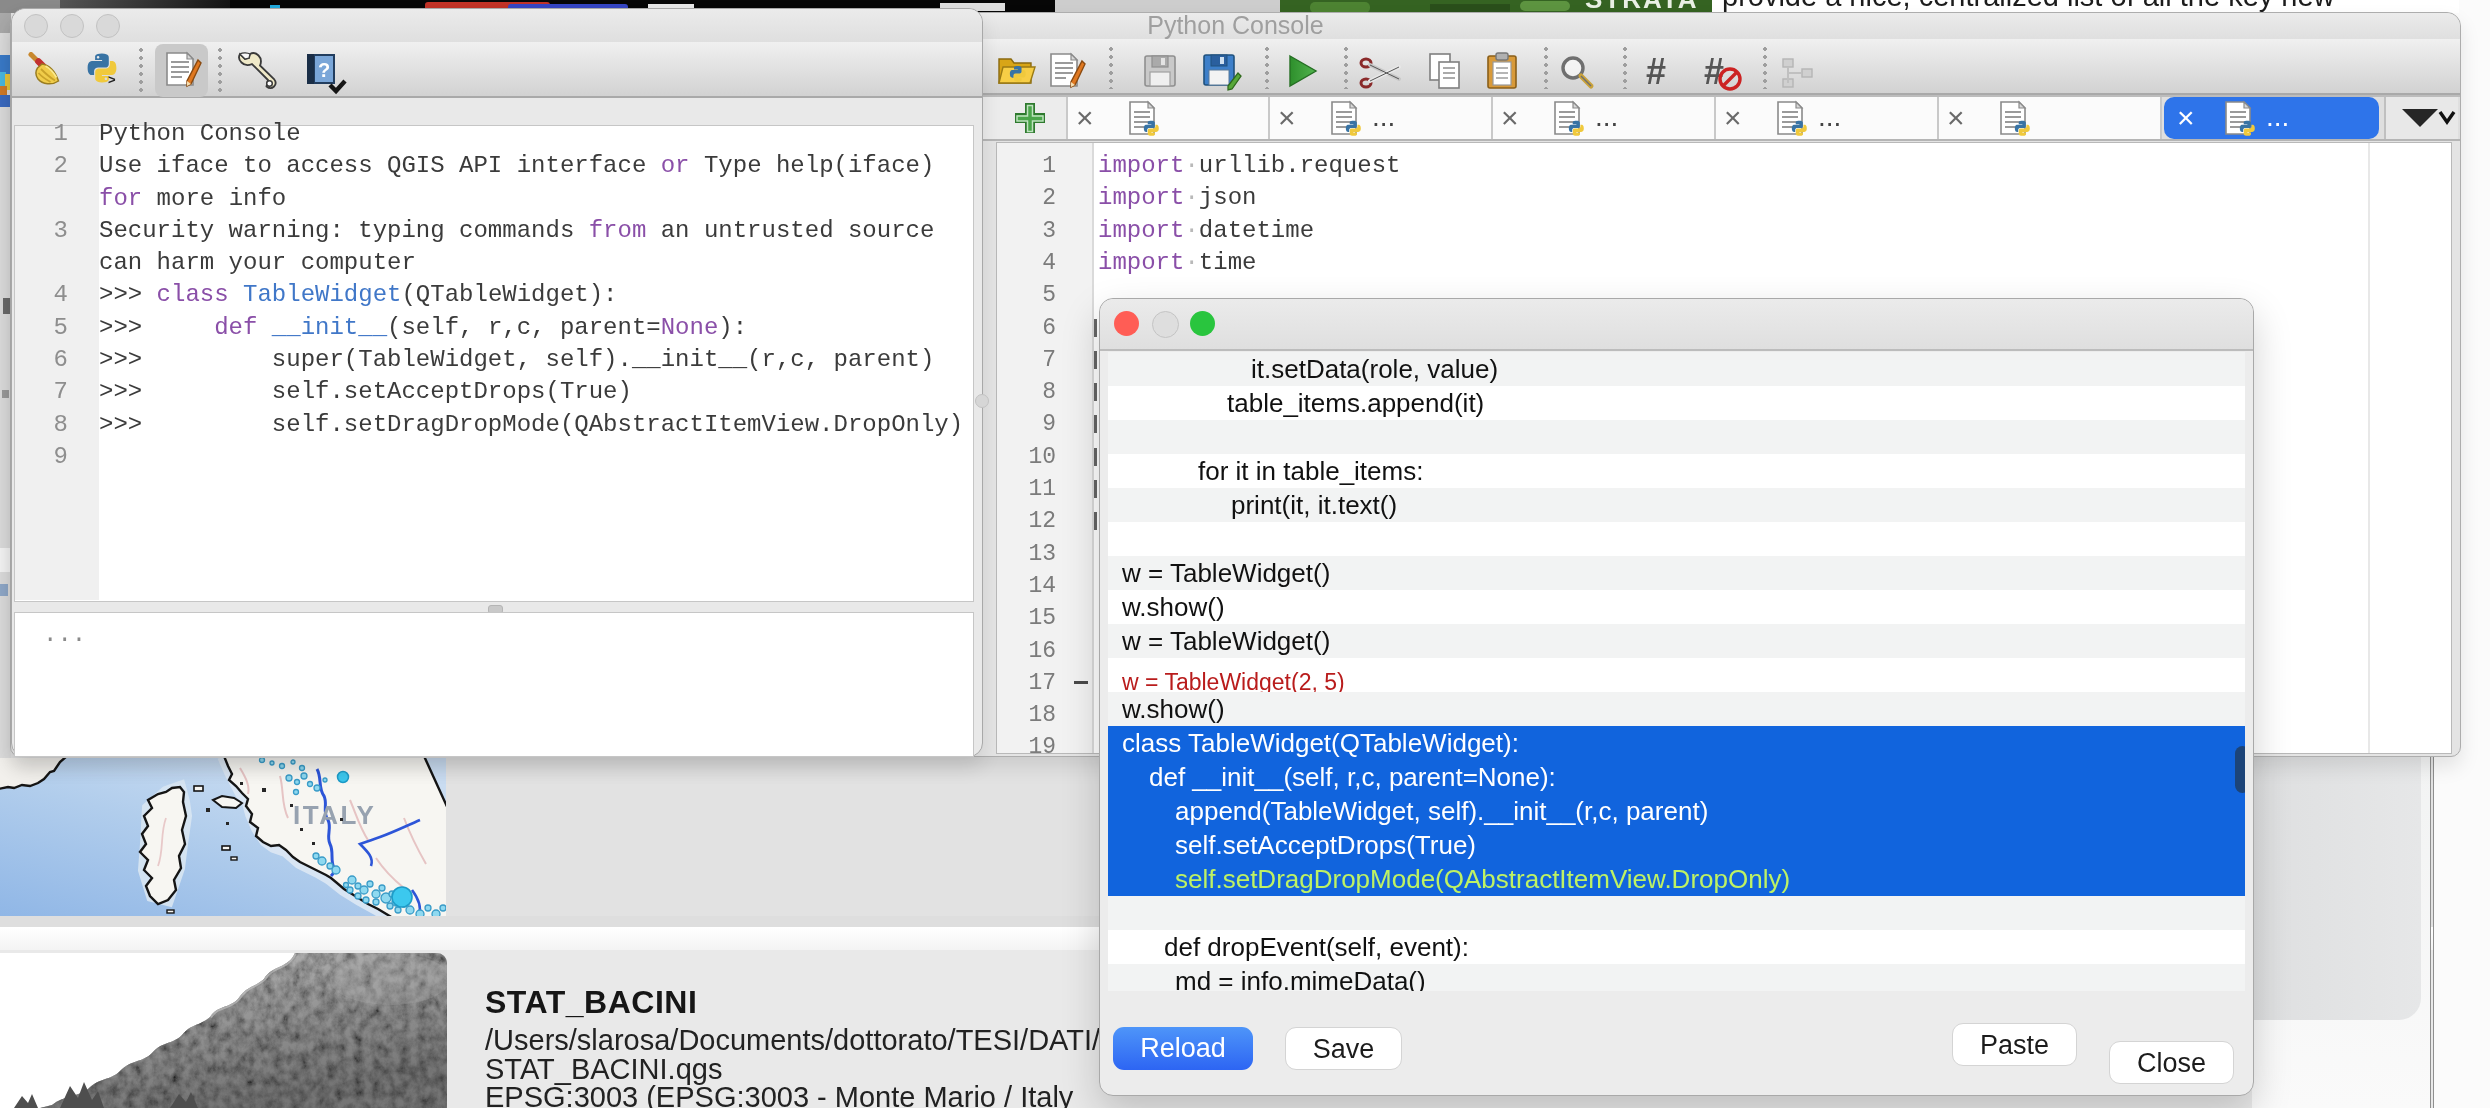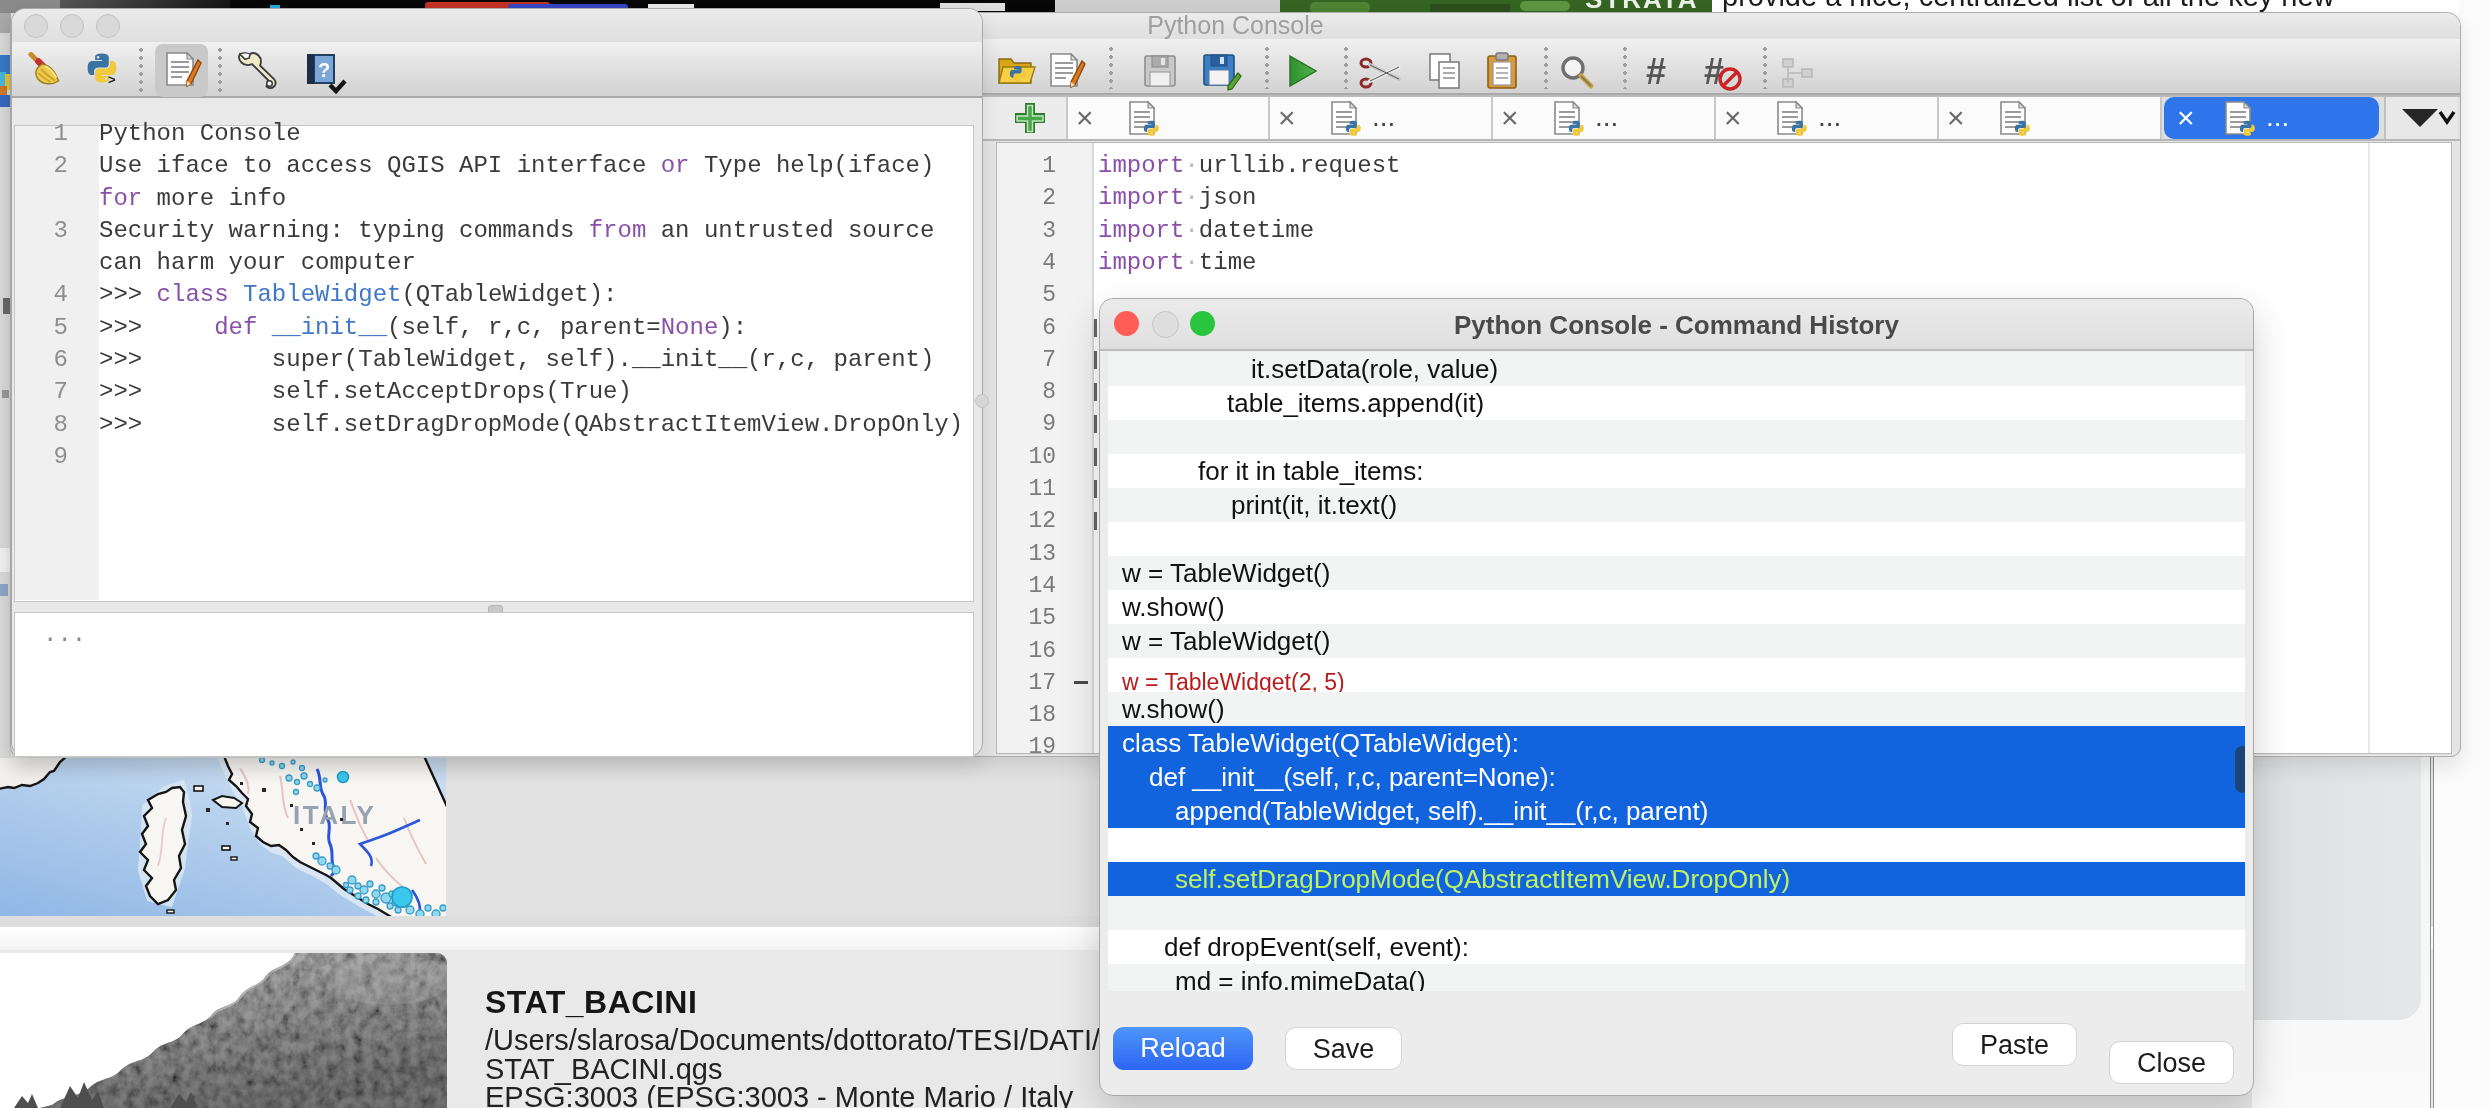--- a/index.html
+++ b/index.html
@@ -448,21 +448,20 @@
      <div id="lgutter" class="abs mono" style="left:3px;top:117px;width:84px;height:474px;"><div class="abs" style="right:31px;top:-8px;height:32px;line-height:32px;font-size:24px;color:#8e8e8e;">1</div><div class="abs" style="right:31px;top:24.28px;height:32px;line-height:32px;font-size:24px;color:#8e8e8e;">2</div><div class="abs" style="right:31px;top:88.84px;height:32px;line-height:32px;font-size:24px;color:#8e8e8e;">3</div><div class="abs" style="right:31px;top:153.4px;height:32px;line-height:32px;font-size:24px;color:#8e8e8e;">4</div><div class="abs" style="right:31px;top:185.68px;height:32px;line-height:32px;font-size:24px;color:#8e8e8e;">5</div><div class="abs" style="right:31px;top:217.96px;height:32px;line-height:32px;font-size:24px;color:#8e8e8e;">6</div><div class="abs" style="right:31px;top:250.24px;height:32px;line-height:32px;font-size:24px;color:#8e8e8e;">7</div><div class="abs" style="right:31px;top:282.52px;height:32px;line-height:32px;font-size:24px;color:#8e8e8e;">8</div><div class="abs" style="right:31px;top:314.8px;height:32px;line-height:32px;font-size:24px;color:#8e8e8e;">9</div></div>
      <div id="lcode" class="abs mono" style="left:87px;top:117px;width:878px;height:474px;"><div class="abs" style="left:0px;top:-8px;height:32px;line-height:32px;font-size:24px;color:#3b3b3b;"><span class="">Python Console</span></div><div class="abs" style="left:0px;top:24.28px;height:32px;line-height:32px;font-size:24px;color:#3b3b3b;"><span class="">Use iface to access QGIS API interface </span><span class="kw">or</span><span class=""> Type help(iface)</span></div><div class="abs" style="left:0px;top:56.56px;height:32px;line-height:32px;font-size:24px;color:#3b3b3b;"><span class="kw">for</span><span class=""> more info</span></div><div class="abs" style="left:0px;top:88.84px;height:32px;line-height:32px;font-size:24px;color:#3b3b3b;"><span class="">Security warning: typing commands </span><span class="kw">from</span><span class=""> an untrusted source</span></div><div class="abs" style="left:0px;top:121.12px;height:32px;line-height:32px;font-size:24px;color:#3b3b3b;"><span class="">can harm your computer</span></div><div class="abs" style="left:0px;top:153.4px;height:32px;line-height:32px;font-size:24px;color:#3b3b3b;"><span class="">&gt;&gt;&gt; </span><span class="kw">class</span><span class=""> </span><span class="cl">TableWidget</span><span class="">(QTableWidget):</span></div><div class="abs" style="left:0px;top:185.68px;height:32px;line-height:32px;font-size:24px;color:#3b3b3b;"><span class="">&gt;&gt;&gt;     </span><span class="kw">def</span><span class=""> </span><span class="cl">__init__</span><span class="">(self, r,c, parent=</span><span class="kw">None</span><span class="">):</span></div><div class="abs" style="left:0px;top:217.96px;height:32px;line-height:32px;font-size:24px;color:#3b3b3b;"><span class="">&gt;&gt;&gt;         super(TableWidget, self).__init__(r,c, parent)</span></div><div class="abs" style="left:0px;top:250.24px;height:32px;line-height:32px;font-size:24px;color:#3b3b3b;"><span class="">&gt;&gt;&gt;         self.setAcceptDrops(True)</span></div><div class="abs" style="left:0px;top:282.52px;height:32px;line-height:32px;font-size:24px;color:#3b3b3b;"><span class="">&gt;&gt;&gt;         self.setDragDropMode(QAbstractItemView.DropOnly)</span></div><div class="abs" style="left:0px;top:314.8px;height:32px;line-height:32px;font-size:24px;color:#3b3b3b;"></div></div>
      <div class="abs" style="left:963px;top:385px;width:12px;height:12px;border-radius:50%;background:#d6d6d6;border:1px solid #c2c2c2;"></div>
      <div class="abs" style="left:476px;top:596px;width:13px;height:7px;background:#c9c9c9;border-radius:3px;border:1px solid #b5b5b5;"></div>
      <div class="abs" style="left:2px;top:603px;width:960px;height:145px;background:#ffffff;border:1px solid #c6c6c6;box-sizing:border-box;"></div>
      <div class="abs mono" style="left:31px;top:612px;font-size:24px;color:#8a8a8a;">...</div>
   </div>
 
   <div class="abs" id="dialog" style="left:1099px;top:298px;width:1153px;height:796px;background:#ececec;border:1px solid #a9a9a9;border-radius:14px;box-shadow:0 16px 38px rgba(0,0,0,0.18);">
      <div class="abs titlebar" style="left:0;top:0;width:100%;height:52px;border-radius:14px 14px 0 0;border-bottom:2px solid #bcbcbc;box-sizing:border-box;"></div>
-     <div class="abs" style="left:0;top:11px;width:100%;text-align:center;font-size:26px;color:#4a4a4a;font-weight:bold;">Python Console - Command History</div>
      <div class="abs" style="left:14px;top:12px;width:25px;height:25px;border-radius:50%;background:#ff5d55;"></div>
      <div class="abs" style="left:52px;top:12px;width:25px;height:25px;border-radius:50%;background:#dedede;border:1px solid #c4c4c4;"></div>
      <div class="abs" style="left:90px;top:12px;width:25px;height:25px;border-radius:50%;background:#29c53e;"></div>
      <div id="dlist" class="abs" style="left:8px;top:53px;width:1137px;height:639px;background:#ffffff;overflow:hidden;">
         <div class="abs" style="left:0;top:0px;width:100%;height:34px;background:#f2f3f3;">
           <div class="abs" style="left:143px;top:0;height:34px;line-height:34px;font-size:26px;color:#111111;white-space:nowrap;">it.setData(role, value)</div>
         </div>
         <div class="abs" style="left:0;top:34px;width:100%;height:34px;background:#ffffff;">
           <div class="abs" style="left:119px;top:0;height:34px;line-height:34px;font-size:26px;color:#111111;white-space:nowrap;">table_items.append(it)</div>
         </div>
@@ -494,20 +493,23 @@
           <div class="abs" style="left:14px;top:0;height:34px;line-height:34px;font-size:26px;color:#111111;white-space:nowrap;">w.show()</div>
         </div>
         <div class="abs" style="left:0;top:374px;width:100%;height:34px;background:#1164dd;">
           <div class="abs" style="left:14px;top:0;height:34px;line-height:34px;font-size:26px;color:#ffffff;white-space:nowrap;">class TableWidget(QTableWidget):</div>
         </div>
         <div class="abs" style="left:0;top:408px;width:100%;height:34px;background:#1164dd;">
           <div class="abs" style="left:41px;top:0;height:34px;line-height:34px;font-size:26px;color:#ffffff;white-space:nowrap;">def __init__(self, r,c, parent=None):</div>
         </div>
         <div class="abs" style="left:0;top:442px;width:100%;height:34px;background:#1164dd;">
           <div class="abs" style="left:67px;top:0;height:34px;line-height:34px;font-size:26px;color:#ffffff;white-space:nowrap;">append(TableWidget, self).__init__(r,c, parent)</div>
+        </div>
+        <div class="abs" style="left:0;top:476px;width:100%;height:34px;background:#1164dd;">
+          <div class="abs" style="left:67px;top:0;height:34px;line-height:34px;font-size:26px;color:#ffffff;white-space:nowrap;">self.setAcceptDrops(True)</div>
         </div>
         <div class="abs" style="left:0;top:510px;width:100%;height:34px;background:#1164dd;">
           <div class="abs" style="left:67px;top:0;height:34px;line-height:34px;font-size:26px;color:#bef264;white-space:nowrap;">self.setDragDropMode(QAbstractItemView.DropOnly)</div>
         </div>
         <div class="abs" style="left:0;top:544px;width:100%;height:34px;background:#f2f3f3;">
           <div class="abs" style="left:0px;top:0;height:34px;line-height:34px;font-size:26px;color:#111111;white-space:nowrap;"></div>
         </div>
         <div class="abs" style="left:15px;top:578px;width:100%;height:34px;background:#ffffff;">
           <div class="abs" style="left:41px;top:0;height:34px;line-height:34px;font-size:26px;color:#111111;white-space:nowrap;">def dropEvent(self, event):</div>
         </div>

